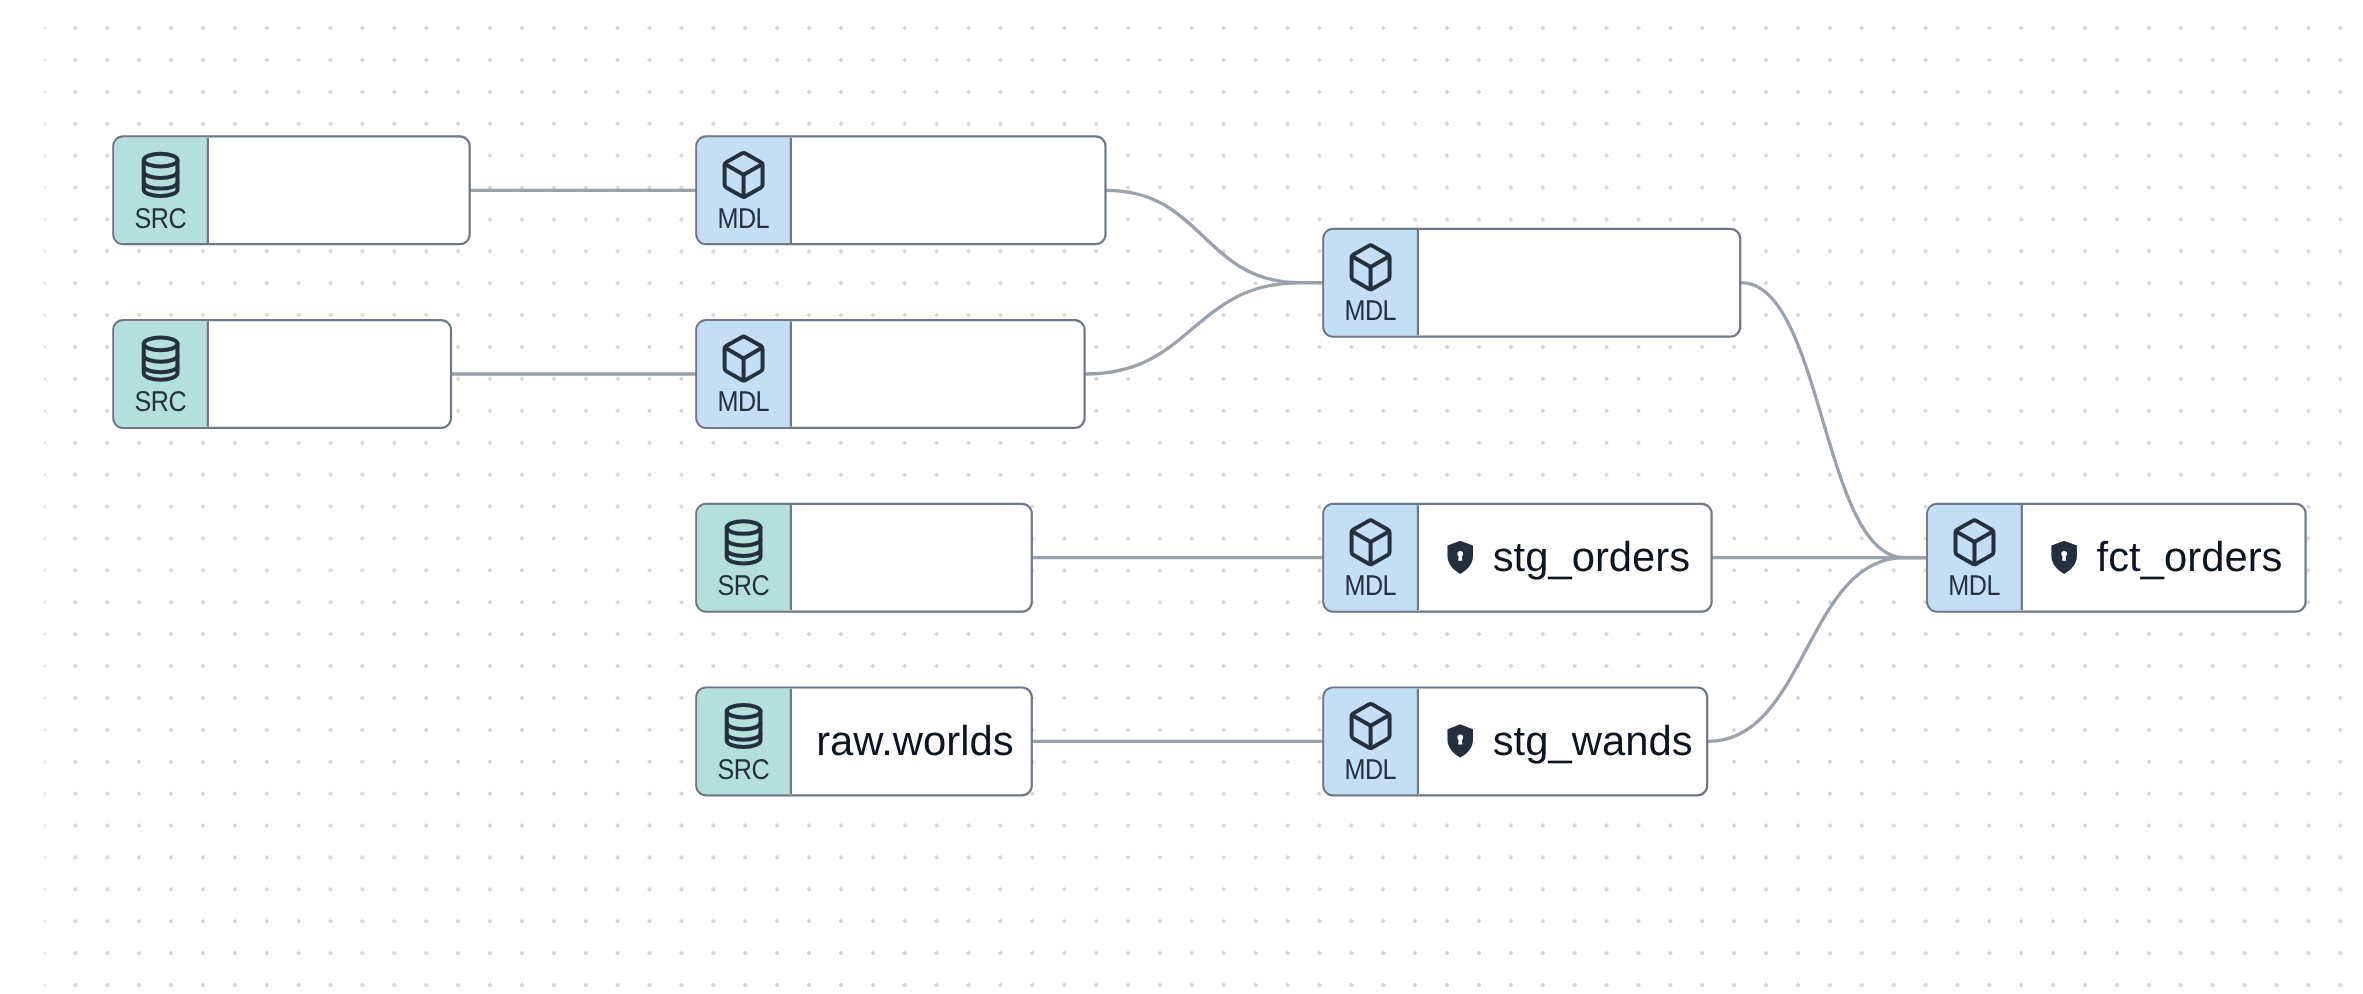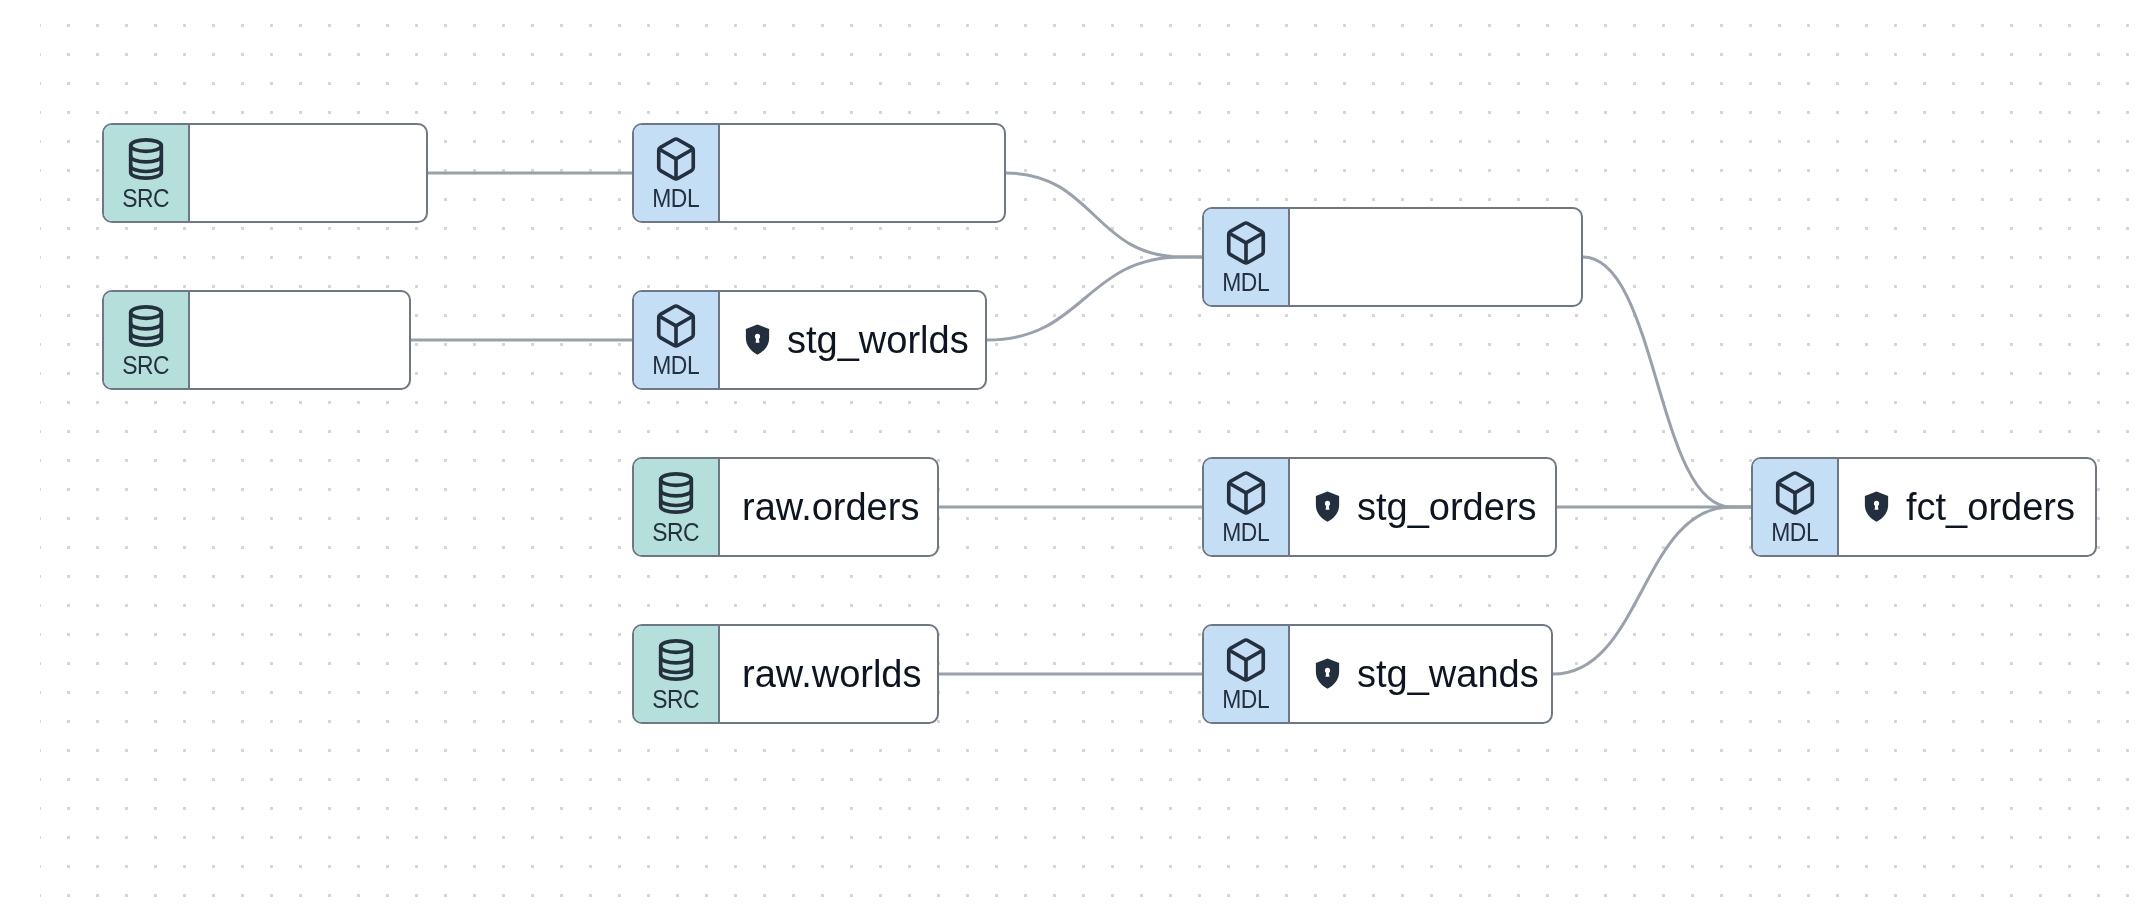--- a/index.html
+++ b/index.html
@@ -114,136 +114,122 @@
     <div class="badge mdl">
       <span class="badge-icon">
           <svg viewBox="0 0 24 24" fill="none" stroke="currentColor" stroke-width="1.9" stroke-linecap="round" stroke-linejoin="round">
             <path d="M21 16.5v-9a1.8 1.8 0 0 0-.9-1.56l-7.2-4.1a1.8 1.8 0 0 0-1.8 0l-7.2 4.1A1.8 1.8 0 0 0 3 7.5v9a1.8 1.8 0 0 0 .9 1.56l7.2 4.1a1.8 1.8 0 0 0 1.8 0l7.2-4.1A1.8 1.8 0 0 0 21 16.5z"></path>
             <path d="M3.3 6.9 12 11.9l8.7-5"></path>
             <path d="M12 22.2V11.9"></path>
           </svg>
         </span>
       <span class="badge-label">MDL</span>
     </div>
+  </div>
+    <div class="node" style="left: 1162px; top: 207px; width: 381px; height: 100px;">
+    <div class="badge mdl">
+      <span class="badge-icon">
+          <svg viewBox="0 0 24 24" fill="none" stroke="currentColor" stroke-width="1.9" stroke-linecap="round" stroke-linejoin="round">
+            <path d="M21 16.5v-9a1.8 1.8 0 0 0-.9-1.56l-7.2-4.1a1.8 1.8 0 0 0-1.8 0l-7.2 4.1A1.8 1.8 0 0 0 3 7.5v9a1.8 1.8 0 0 0 .9 1.56l7.2 4.1a1.8 1.8 0 0 0 1.8 0l7.2-4.1A1.8 1.8 0 0 0 21 16.5z"></path>
+            <path d="M3.3 6.9 12 11.9l8.7-5"></path>
+            <path d="M12 22.2V11.9"></path>
+          </svg>
+        </span>
+      <span class="badge-label">MDL</span>
+    </div>
+  </div>
+    <div class="node" style="left: 592px; top: 457px; width: 307px; height: 100px;">
+    <div class="badge src">
+      <span class="badge-icon">
+          <svg viewBox="0 0 24 24" fill="none" stroke="currentColor" stroke-width="1.9" stroke-linecap="round" stroke-linejoin="round">
+            <ellipse cx="12" cy="5" rx="8" ry="3"></ellipse>
+            <path d="M4 5v14c0 1.66 3.6 3 8 3s8-1.34 8-3V5"></path>
+            <path d="M4 10.5c0 1.66 3.6 3 8 3s8-1.34 8-3"></path>
+            <path d="M4 15.5c0 1.66 3.6 3 8 3s8-1.34 8-3"></path>
+          </svg>
+        </span>
+      <span class="badge-label">SRC</span>
+    </div>
+  </div>
+    <div class="node" style="left: 1162px; top: 457px; width: 355px; height: 100px;">
+    <div class="badge mdl">
+      <span class="badge-icon">
+          <svg viewBox="0 0 24 24" fill="none" stroke="currentColor" stroke-width="1.9" stroke-linecap="round" stroke-linejoin="round">
+            <path d="M21 16.5v-9a1.8 1.8 0 0 0-.9-1.56l-7.2-4.1a1.8 1.8 0 0 0-1.8 0l-7.2 4.1A1.8 1.8 0 0 0 3 7.5v9a1.8 1.8 0 0 0 .9 1.56l7.2 4.1a1.8 1.8 0 0 0 1.8 0l7.2-4.1A1.8 1.8 0 0 0 21 16.5z"></path>
+            <path d="M3.3 6.9 12 11.9l8.7-5"></path>
+            <path d="M12 22.2V11.9"></path>
+          </svg>
+        </span>
+      <span class="badge-label">MDL</span>
+    </div>
     <div class="body">
       <span class="shield" style="color: var(--shield-fill);">
           <svg viewBox="0 0 24 26" fill="currentColor" stroke="none">
             <path d="M12 1 21 4.4v7.1c0 5.7-3.8 10.3-9 12.9C6.8 21.8 3 17.2 3 11.5V4.4z"></path>
             <circle cx="12" cy="10.2" r="2" fill="#ffffff"></circle>
             <path d="M11.1 10.8h1.8l.6 4.4h-3z" fill="#ffffff"></path>
           </svg>
         </span>
-      <span class="label">stg_worlds</span>
-    </div>
-  </div>
-    <div class="node" style="left: 1162px; top: 207px; width: 381px; height: 100px;">
-    <div class="badge mdl">
-      <span class="badge-icon">
-          <svg viewBox="0 0 24 24" fill="none" stroke="currentColor" stroke-width="1.9" stroke-linecap="round" stroke-linejoin="round">
-            <path d="M21 16.5v-9a1.8 1.8 0 0 0-.9-1.56l-7.2-4.1a1.8 1.8 0 0 0-1.8 0l-7.2 4.1A1.8 1.8 0 0 0 3 7.5v9a1.8 1.8 0 0 0 .9 1.56l7.2 4.1a1.8 1.8 0 0 0 1.8 0l7.2-4.1A1.8 1.8 0 0 0 21 16.5z"></path>
-            <path d="M3.3 6.9 12 11.9l8.7-5"></path>
-            <path d="M12 22.2V11.9"></path>
-          </svg>
-        </span>
-      <span class="badge-label">MDL</span>
-    </div>
-  </div>
-    <div class="node" style="left: 592px; top: 457px; width: 307px; height: 100px;">
-    <div class="badge src">
-      <span class="badge-icon">
-          <svg viewBox="0 0 24 24" fill="none" stroke="currentColor" stroke-width="1.9" stroke-linecap="round" stroke-linejoin="round">
-            <ellipse cx="12" cy="5" rx="8" ry="3"></ellipse>
-            <path d="M4 5v14c0 1.66 3.6 3 8 3s8-1.34 8-3V5"></path>
-            <path d="M4 10.5c0 1.66 3.6 3 8 3s8-1.34 8-3"></path>
-            <path d="M4 15.5c0 1.66 3.6 3 8 3s8-1.34 8-3"></path>
-          </svg>
-        </span>
-      <span class="badge-label">SRC</span>
-    </div>
-    <div class="body">
-
-      <span class="label">raw.orders</span>
-    </div>
-  </div>
-    <div class="node" style="left: 1162px; top: 457px; width: 355px; height: 100px;">
+      <span class="label">stg_orders</span>
+    </div>
+  </div>
+    <div class="node" style="left: 592px; top: 624px; width: 307px; height: 100px;">
+    <div class="badge src">
+      <span class="badge-icon">
+          <svg viewBox="0 0 24 24" fill="none" stroke="currentColor" stroke-width="1.9" stroke-linecap="round" stroke-linejoin="round">
+            <ellipse cx="12" cy="5" rx="8" ry="3"></ellipse>
+            <path d="M4 5v14c0 1.66 3.6 3 8 3s8-1.34 8-3V5"></path>
+            <path d="M4 10.5c0 1.66 3.6 3 8 3s8-1.34 8-3"></path>
+            <path d="M4 15.5c0 1.66 3.6 3 8 3s8-1.34 8-3"></path>
+          </svg>
+        </span>
+      <span class="badge-label">SRC</span>
+    </div>
+    <div class="body">
+
+      <span class="label">raw.worlds</span>
+    </div>
+  </div>
+    <div class="node" style="left: 1162px; top: 624px; width: 351px; height: 100px;">
     <div class="badge mdl">
       <span class="badge-icon">
           <svg viewBox="0 0 24 24" fill="none" stroke="currentColor" stroke-width="1.9" stroke-linecap="round" stroke-linejoin="round">
             <path d="M21 16.5v-9a1.8 1.8 0 0 0-.9-1.56l-7.2-4.1a1.8 1.8 0 0 0-1.8 0l-7.2 4.1A1.8 1.8 0 0 0 3 7.5v9a1.8 1.8 0 0 0 .9 1.56l7.2 4.1a1.8 1.8 0 0 0 1.8 0l7.2-4.1A1.8 1.8 0 0 0 21 16.5z"></path>
             <path d="M3.3 6.9 12 11.9l8.7-5"></path>
             <path d="M12 22.2V11.9"></path>
           </svg>
         </span>
       <span class="badge-label">MDL</span>
     </div>
     <div class="body">
       <span class="shield" style="color: var(--shield-fill);">
           <svg viewBox="0 0 24 26" fill="currentColor" stroke="none">
             <path d="M12 1 21 4.4v7.1c0 5.7-3.8 10.3-9 12.9C6.8 21.8 3 17.2 3 11.5V4.4z"></path>
             <circle cx="12" cy="10.2" r="2" fill="#ffffff"></circle>
             <path d="M11.1 10.8h1.8l.6 4.4h-3z" fill="#ffffff"></path>
           </svg>
         </span>
-      <span class="label">stg_orders</span>
-    </div>
-  </div>
-    <div class="node" style="left: 592px; top: 624px; width: 307px; height: 100px;">
-    <div class="badge src">
-      <span class="badge-icon">
-          <svg viewBox="0 0 24 24" fill="none" stroke="currentColor" stroke-width="1.9" stroke-linecap="round" stroke-linejoin="round">
-            <ellipse cx="12" cy="5" rx="8" ry="3"></ellipse>
-            <path d="M4 5v14c0 1.66 3.6 3 8 3s8-1.34 8-3V5"></path>
-            <path d="M4 10.5c0 1.66 3.6 3 8 3s8-1.34 8-3"></path>
-            <path d="M4 15.5c0 1.66 3.6 3 8 3s8-1.34 8-3"></path>
-          </svg>
-        </span>
-      <span class="badge-label">SRC</span>
-    </div>
-    <div class="body">
-
-      <span class="label">raw.worlds</span>
-    </div>
-  </div>
-    <div class="node" style="left: 1162px; top: 624px; width: 351px; height: 100px;">
+      <span class="label">stg_wands</span>
+    </div>
+  </div>
+    <div class="node" style="left: 1711px; top: 457px; width: 346px; height: 100px;">
     <div class="badge mdl">
       <span class="badge-icon">
           <svg viewBox="0 0 24 24" fill="none" stroke="currentColor" stroke-width="1.9" stroke-linecap="round" stroke-linejoin="round">
             <path d="M21 16.5v-9a1.8 1.8 0 0 0-.9-1.56l-7.2-4.1a1.8 1.8 0 0 0-1.8 0l-7.2 4.1A1.8 1.8 0 0 0 3 7.5v9a1.8 1.8 0 0 0 .9 1.56l7.2 4.1a1.8 1.8 0 0 0 1.8 0l7.2-4.1A1.8 1.8 0 0 0 21 16.5z"></path>
             <path d="M3.3 6.9 12 11.9l8.7-5"></path>
             <path d="M12 22.2V11.9"></path>
           </svg>
         </span>
       <span class="badge-label">MDL</span>
     </div>
     <div class="body">
       <span class="shield" style="color: var(--shield-fill);">
           <svg viewBox="0 0 24 26" fill="currentColor" stroke="none">
             <path d="M12 1 21 4.4v7.1c0 5.7-3.8 10.3-9 12.9C6.8 21.8 3 17.2 3 11.5V4.4z"></path>
             <circle cx="12" cy="10.2" r="2" fill="#ffffff"></circle>
             <path d="M11.1 10.8h1.8l.6 4.4h-3z" fill="#ffffff"></path>
           </svg>
         </span>
-      <span class="label">stg_wands</span>
-    </div>
-  </div>
-    <div class="node" style="left: 1711px; top: 457px; width: 346px; height: 100px;">
-    <div class="badge mdl">
-      <span class="badge-icon">
-          <svg viewBox="0 0 24 24" fill="none" stroke="currentColor" stroke-width="1.9" stroke-linecap="round" stroke-linejoin="round">
-            <path d="M21 16.5v-9a1.8 1.8 0 0 0-.9-1.56l-7.2-4.1a1.8 1.8 0 0 0-1.8 0l-7.2 4.1A1.8 1.8 0 0 0 3 7.5v9a1.8 1.8 0 0 0 .9 1.56l7.2 4.1a1.8 1.8 0 0 0 1.8 0l7.2-4.1A1.8 1.8 0 0 0 21 16.5z"></path>
-            <path d="M3.3 6.9 12 11.9l8.7-5"></path>
-            <path d="M12 22.2V11.9"></path>
-          </svg>
-        </span>
-      <span class="badge-label">MDL</span>
-    </div>
-    <div class="body">
-      <span class="shield" style="color: var(--shield-fill);">
-          <svg viewBox="0 0 24 26" fill="currentColor" stroke="none">
-            <path d="M12 1 21 4.4v7.1c0 5.7-3.8 10.3-9 12.9C6.8 21.8 3 17.2 3 11.5V4.4z"></path>
-            <circle cx="12" cy="10.2" r="2" fill="#ffffff"></circle>
-            <path d="M11.1 10.8h1.8l.6 4.4h-3z" fill="#ffffff"></path>
-          </svg>
-        </span>
       <span class="label">fct_orders</span>
     </div>
   </div>
   </div>
 
 </body></html>

